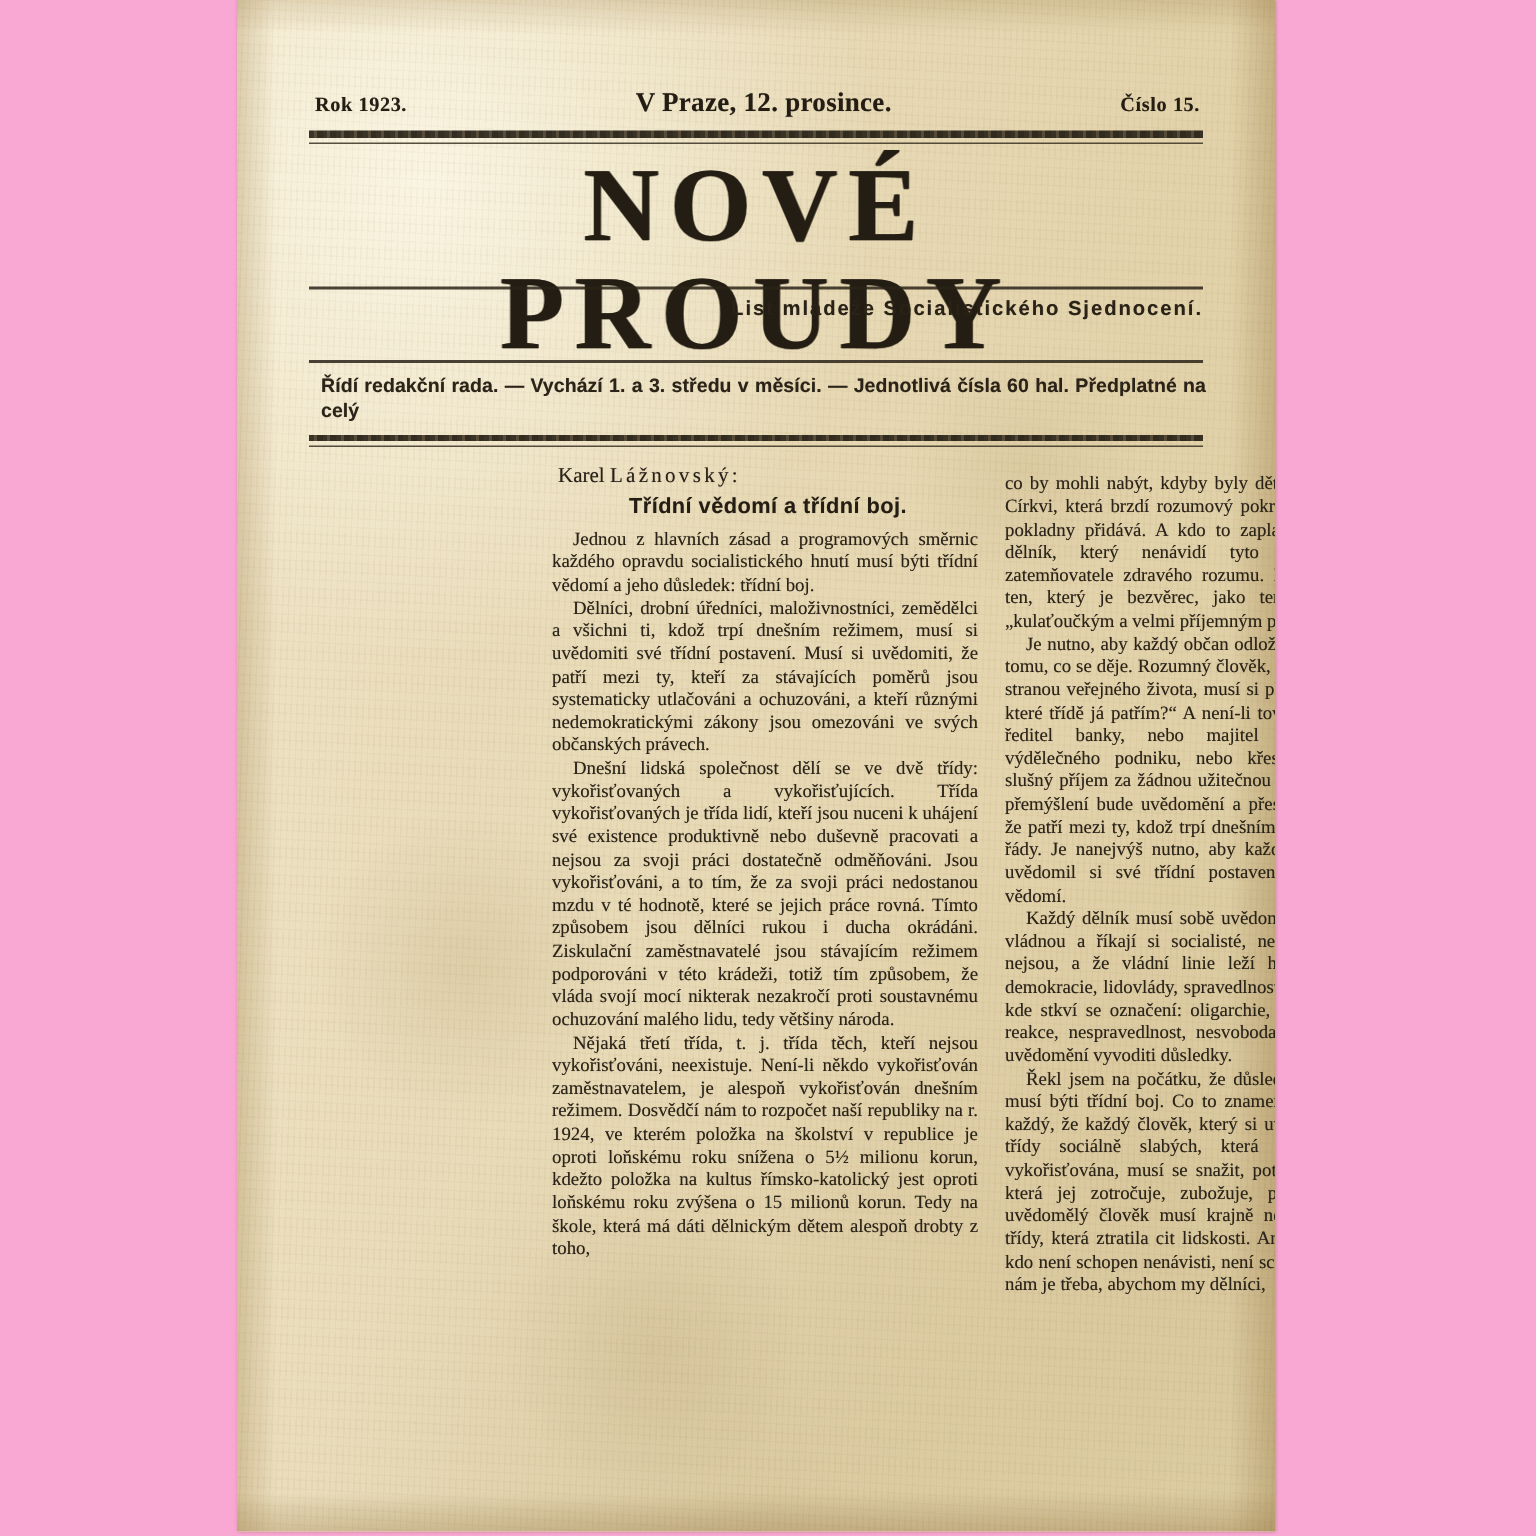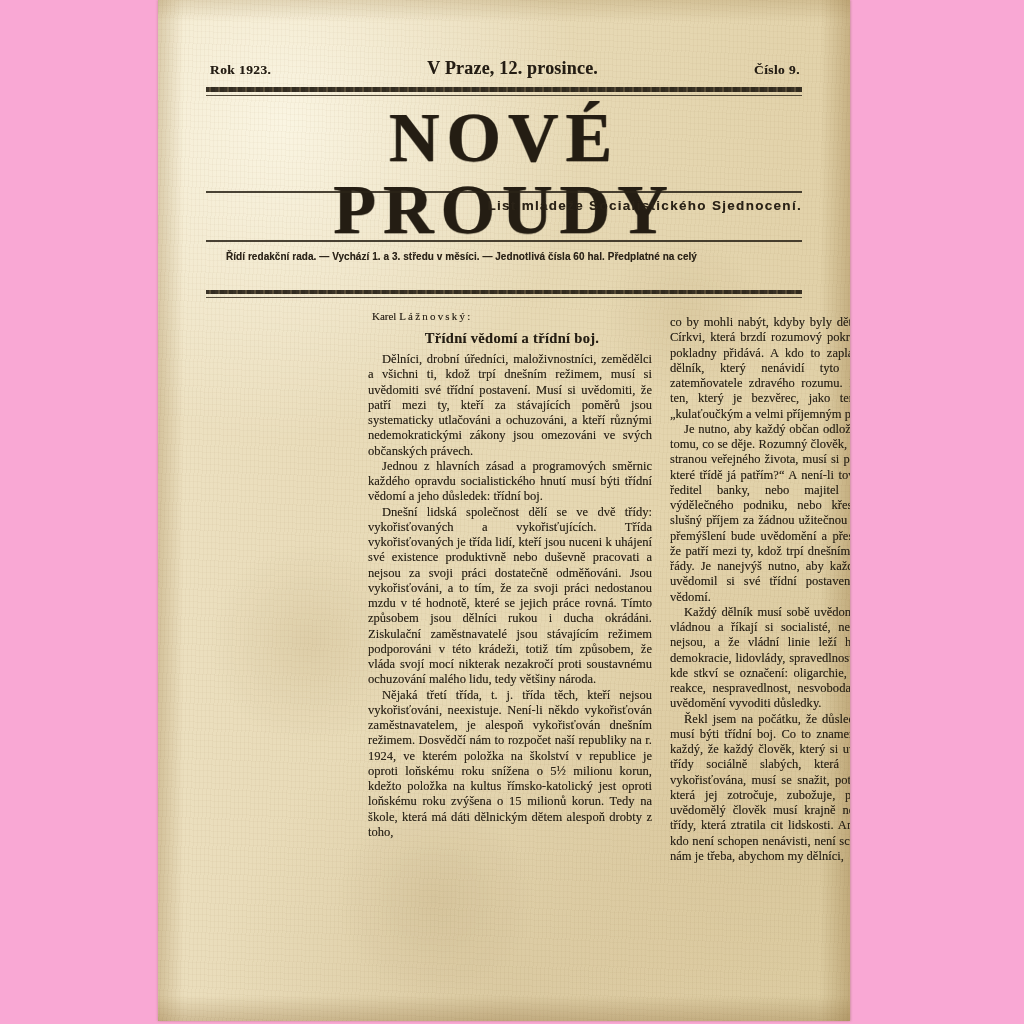--- a/index.html
+++ b/index.html
@@ -135,52 +135,52 @@
     text-align: right;
     font-family: "Liberation Sans", "DejaVu Sans", sans-serif;
     font-weight: bold;
     font-size: 13.5px;
     letter-spacing: 1.3px;
     color: #2a2217;
   }
 
   #imprint {
     position: absolute;
-    left: 68px;
+    left: 56px;
     top: 248px;
     width: 590px;
     font-family: "Liberation Sans", "DejaVu Sans", sans-serif;
     font-weight: bold;
-    font-size: 10px;
+    font-size: 13px;
     line-height: 17px;
     letter-spacing: 0.05px;
     color: #2b2318;
     text-align: justify;
     text-align-last: left;
   }
   #imprint .ln { display: block; }
 
   
   #byline {
     position: absolute;
     left: 214px;
     top: 310px;
     font-family: "Liberation Serif", "DejaVu Serif", serif;
-    font-size: 11px;
+    font-size: 14px;
     color: #2a2218;
   }
   #byline .surname { letter-spacing: 2.2px; }
 
   #headline {
     position: absolute;
     left: 214px;
     top: 330px;
     width: 280px;
     text-align: center;
-    font-family: Liberation Serif, serif;
+    font-family: Liberation Sans, sans-serif;
     font-weight: bold;
     font-size: 14.5px;
     letter-spacing: 0.3px;
     color: #241d13;
   }
 
   #columns {
     position: absolute;
     left: 210px;
     top: 352px;
@@ -214,21 +214,21 @@
 </head>
 <body>
 
 <div id="scan">
 
   <div id="page">
 
     <div id="masthead-line" class="ink">
       <span class="left">Rok 1923.</span>
       <span class="center">V Praze, 12. prosince.</span>
-      <span class="right">Číslo 9.</span>
+      <span class="right">Číslo 15.</span>
     </div>
 
     <div class="rule-thick ink" style="top:87px;"></div>
     <div class="rule-thin ink" style="top:95px;"></div>
 
     <div id="title" class="ink">NOVÉ PROUDY</div>
 
     <div class="rule-thin ink" style="top:191px;height:2px;background:#2a2318;"></div>
 
     <div id="subtitle" class="ink">List mládeže Socialistického Sjednocení.</div>
@@ -244,22 +244,22 @@
 
     <div id="byline" class="ink">
       <span>Karel</span>
       <span class="surname">Lážnovský:</span>
     </div>
 
     <div id="headline" class="ink">Třídní vědomí a třídní boj.</div>
 
     <div id="columns">
       <div class="col left ink">
+        <p>Jednou z hlavních zásad a programových směrnic každého opravdu socialistického hnutí musí býti třídní vědomí a jeho důsledek: třídní boj.</p>
         <p>Dělníci, drobní úředníci, maloživnostníci, zemědělci a všichni ti, kdož trpí dnešním režimem, musí si uvědomiti své třídní postavení. Musí si uvědomiti, že patří mezi ty, kteří za stávajících poměrů jsou systematicky utlačováni a ochuzováni, a kteří různými nedemokratickými zákony jsou omezováni ve svých občanských právech.</p>
-        <p>Jednou z hlavních zásad a programových směrnic každého opravdu socialistického hnutí musí býti třídní vědomí a jeho důsledek: třídní boj.</p>
         <p>Dnešní lidská společnost dělí se ve dvě třídy: vykořisťovaných a vykořisťujících. Třída vykořisťovaných je třída lidí, kteří jsou nuceni k uhájení své existence produktivně nebo duševně pracovati a nejsou za svoji práci dostatečně odměňováni. Jsou vykořisťováni, a to tím, že za svoji práci nedostanou mzdu v té hodnotě, které se jejich práce rovná. Tímto způsobem jsou dělníci rukou i ducha okrádáni. Ziskulační zaměstnavatelé jsou stávajícím režimem podporováni v této krádeži, totiž tím způsobem, že vláda svojí mocí nikterak nezakročí proti soustavnému ochuzování malého lidu, tedy většiny národa.</p>
         <p>Nějaká třetí třída, t. j. třída těch, kteří nejsou vykořisťováni, neexistuje. Není-li někdo vykořisťován zaměstnavatelem, je alespoň vykořisťován dnešním režimem. Dosvědčí nám to rozpočet naší republiky na r. 1924, ve kterém položka na školství v republice je oproti loňskému roku snížena o 5½ milionu korun, kdežto položka na kultus římsko-katolický jest oproti loňskému roku zvýšena o 15 milionů korun. Tedy na škole, která má dáti dělnickým dětem alespoň drobty z toho,</p>
       </div>
       <div class="col right ink">
         <p class="noindent">co by mohli nabýt, kdyby byly dětmi boháčů, se šetří. Církvi, která brzdí rozumový pokrok lidu, se ze státní pokladny přidává. A kdo to zaplatí? Drobný člověk, dělník, který nenávidí tyto šiřitele bludu a zatemňovatele zdravého rozumu. Musí zaplatit stejně ten, který je bezvěrec, jako ten, který ještě těm „kulaťoučkým a velmi příjemným pánům“ věří.</p>
         <p>Je nutno, aby každý občan odložil svoji lhostejnost k tomu, co se děje. Rozumný člověk, který doposavad stál stranou veřejného života, musí si předložit otázku: „Ku které třídě já patřím?“ A není-li továrník, bankéř, nebo ředitel banky, nebo majitel nějakého velkého výdělečného podniku, nebo křesla, které znamená slušný příjem za žádnou užitečnou práci, výsledek jeho přemýšlení bude uvědomění a přesvědčení sama sebe, že patří mezi ty, kdož trpí dnešním režimem, poměry a řády. Je nanejvýš nutno, aby každý dělník a proletář uvědomil si své třídní postavení a nabyl třídního vědomí.</p>
         <p>Každý dělník musí sobě uvědomiti, že ti, kteří dnes vládnou a říkají si socialisté, nebo demokraté, jimi nejsou, a že vládní linie leží hluboko pod pojmy demokracie, lidovlády, spravedlnosti, že leží právě tam, kde stkví se označení: oligarchie, vláda několika lidí, reakce, nespravedlnost, nesvoboda — a musí z toho uvědomění vyvoditi důsledky.</p>
         <p>Řekl jsem na počátku, že důsledek třídního vědomí musí býti třídní boj. Co to znamená? To znamená, že každý, že každý člověk, který si uvědomil, že patří do třídy sociálně slabých, která je dnešními řády vykořisťována, musí se snažit, potřít a zničit tu třídu, která jej zotročuje, zubožuje, proletarisuje. Třídně uvědomělý člověk musí krajně nenávidět příslušníky třídy, která ztratila cit lidskosti. Ano, nenávidět, neboť kdo není schopen nenávisti, není schopen lásky. A lásky nám je třeba, abychom my dělníci,</p>
       </div>
     </div>

